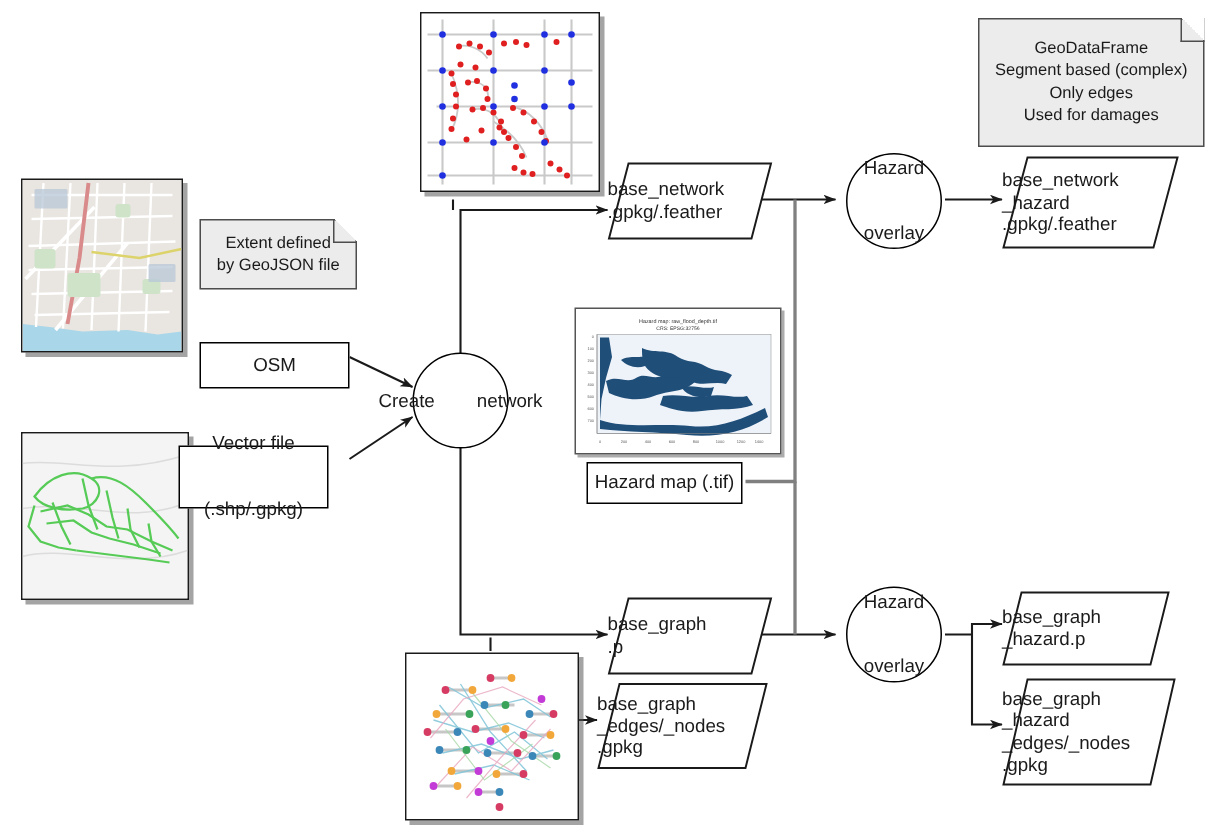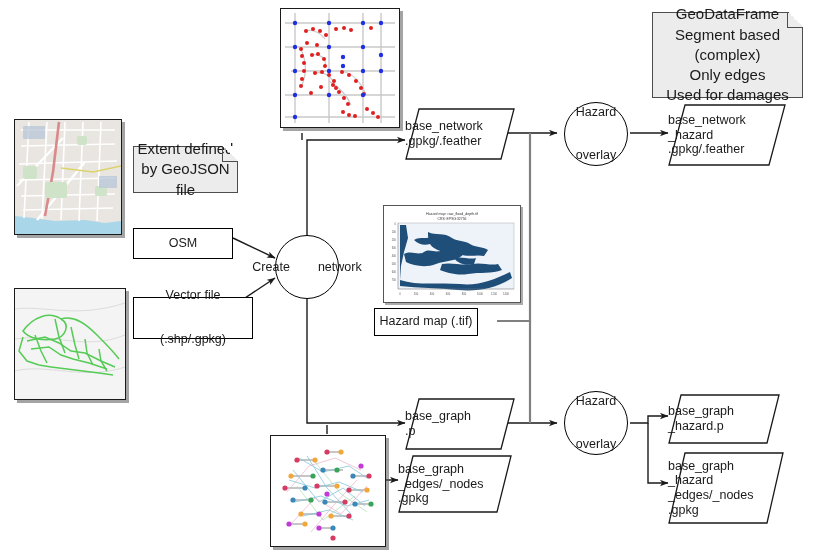--- a/index.html
+++ b/index.html
@@ -52,21 +52,21 @@
 
   
   .thumb{
     position:absolute;background:#fff;border:1.5px solid #1a1a1a;
     box-shadow:3px 3px 0 rgba(90,90,90,.55);
     overflow:hidden;
   }
   .thumb .inner{position:absolute;left:0;top:0;width:100%;height:100%;}
 
   .f13{font-size:12.5px;}
-  .f11{font-size:15px;}
+  .f11{font-size:11px;}
 </style>
 </head>
 <body>
 
 <div id="stage">
 
   <svg id="wires" viewBox="0 0 813 556">
     <defs>
       <marker id="ah" markerWidth="9" markerHeight="9" refX="8" refY="3.2" orient="auto" markerUnits="userSpaceOnUse">
         <path d="M0,0 L8.5,3.2 L0,6.4 L2.2,3.2 z" fill="#1a1a1a"></path>
@@ -384,26 +384,26 @@
       <div>Only edges</div>
       <div>Used for damages</div>
     </div>
   </div>
 
 
   <div class="node rect f13" style="left:133px;top:208px;width:100px;height:31px;margin-top:20px;">
     <span>OSM</span>
   </div>
 
-  <div class="node rect f13" style="left:133px;top:297px;width:120px;height:42px;flex-direction:column;">
+  <div class="node rect f13" style="left:119px;top:297px;width:100px;height:42px;flex-direction:column;">
     <span>Vector file</span>
     <span>(.shp/.gpkg)</span>
   </div>
 
-  <div class="node rect f13" style="left:374px;top:308px;width:104px;height:28px;">
+  <div class="node rect f13" style="left:391px;top:308px;width:104px;height:28px;">
     <span>Hazard map (.tif)</span>
   </div>
 
   <div class="node circ f13" style="left:275px;top:235px;width:64px;height:64px;flex-direction:row;">
     <span>Create</span>
     <span>network</span>
   </div>
 
   <div class="node circ f13" style="left:564px;top:102px;width:64px;height:64px;flex-direction:column;">
     <span>Hazard</span>

